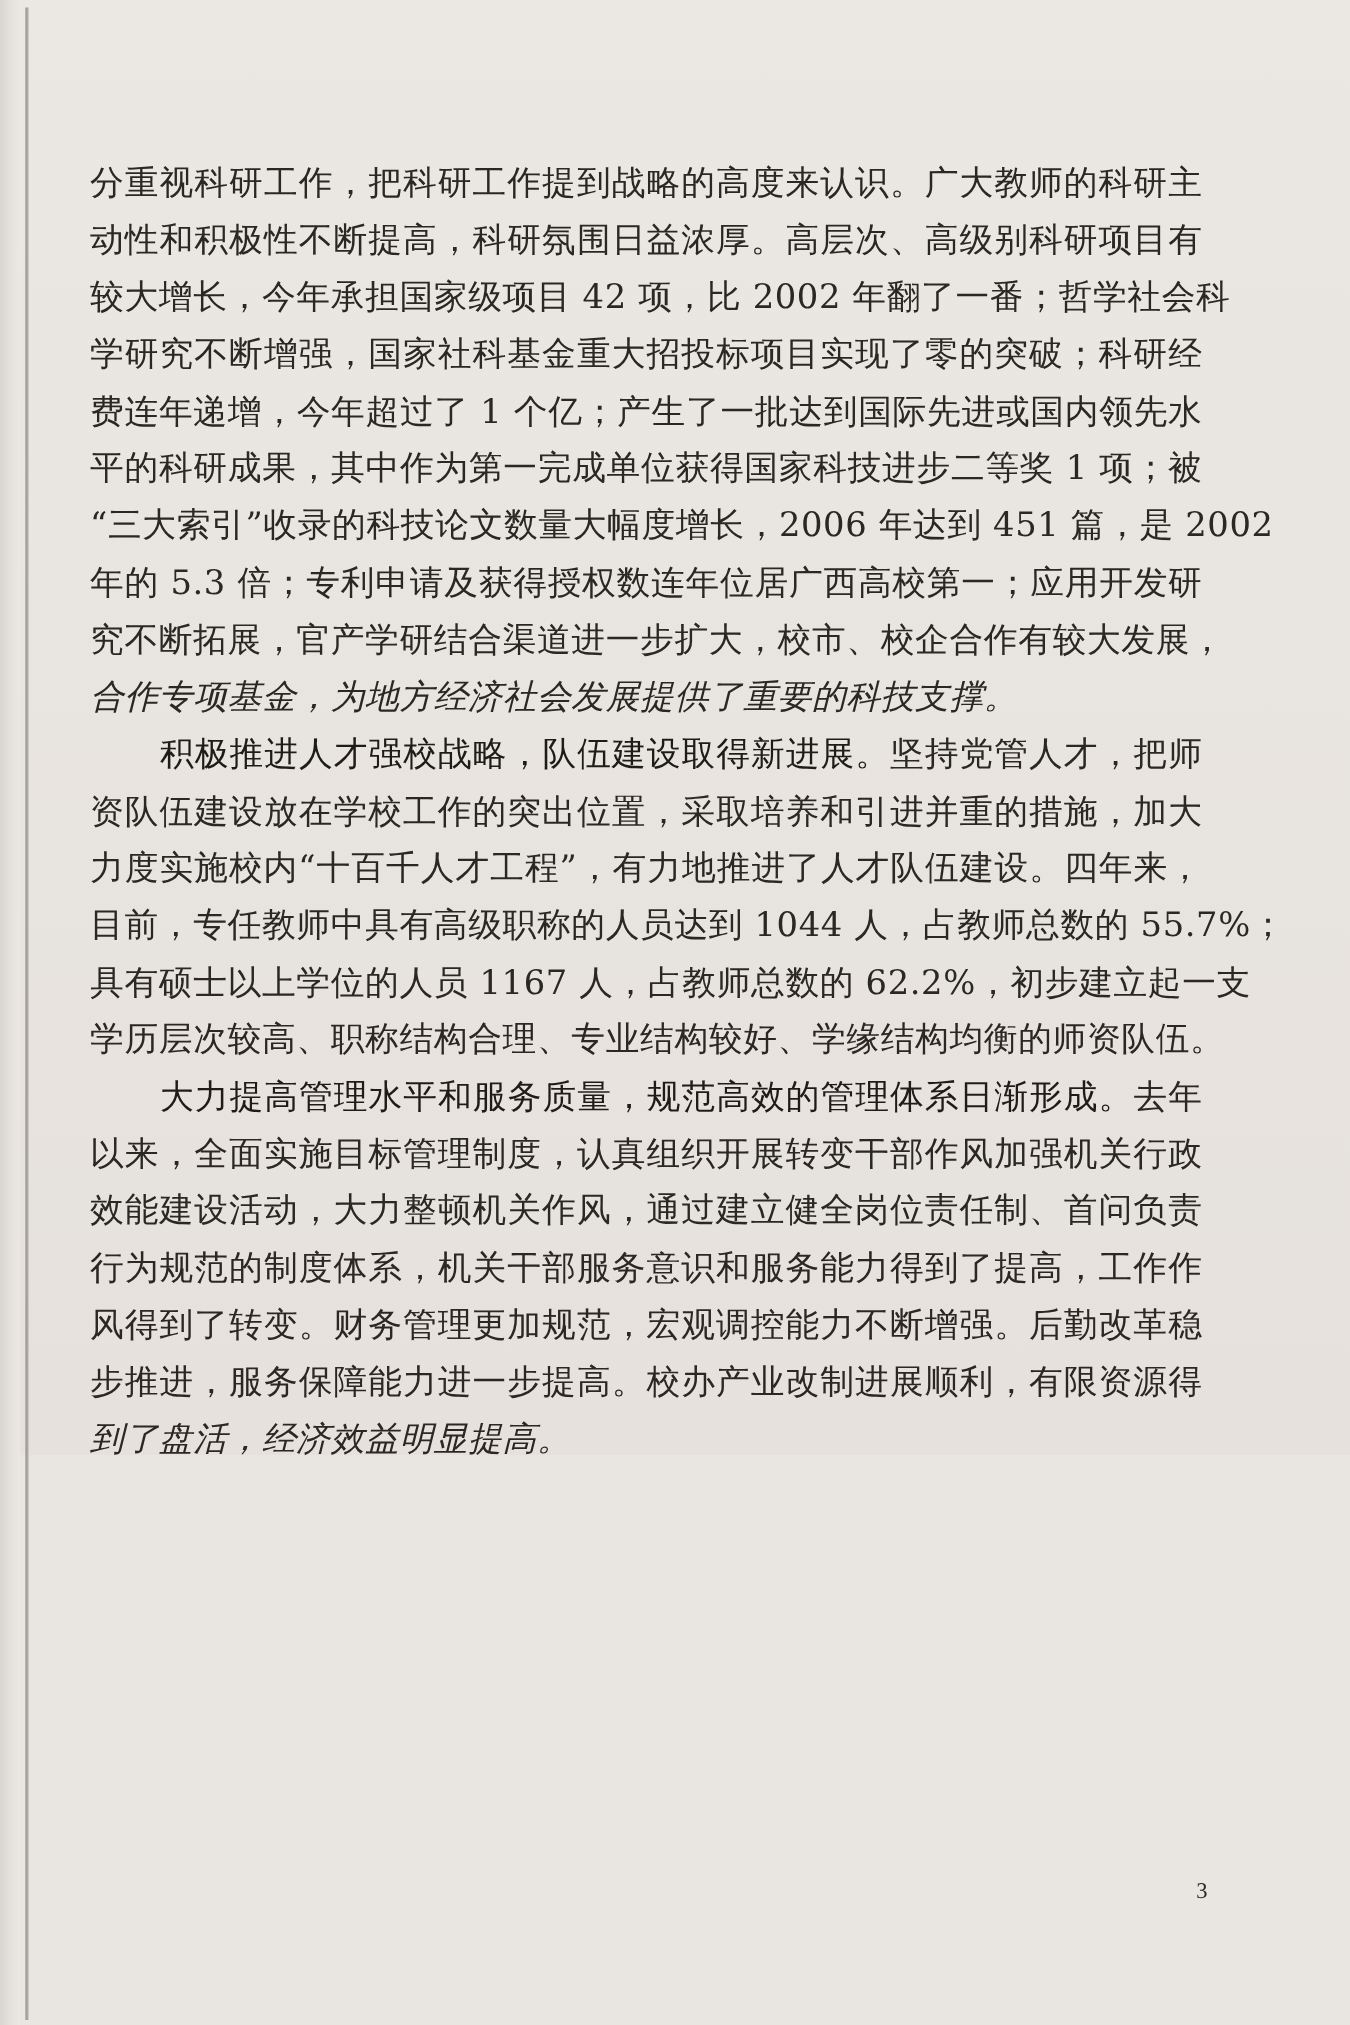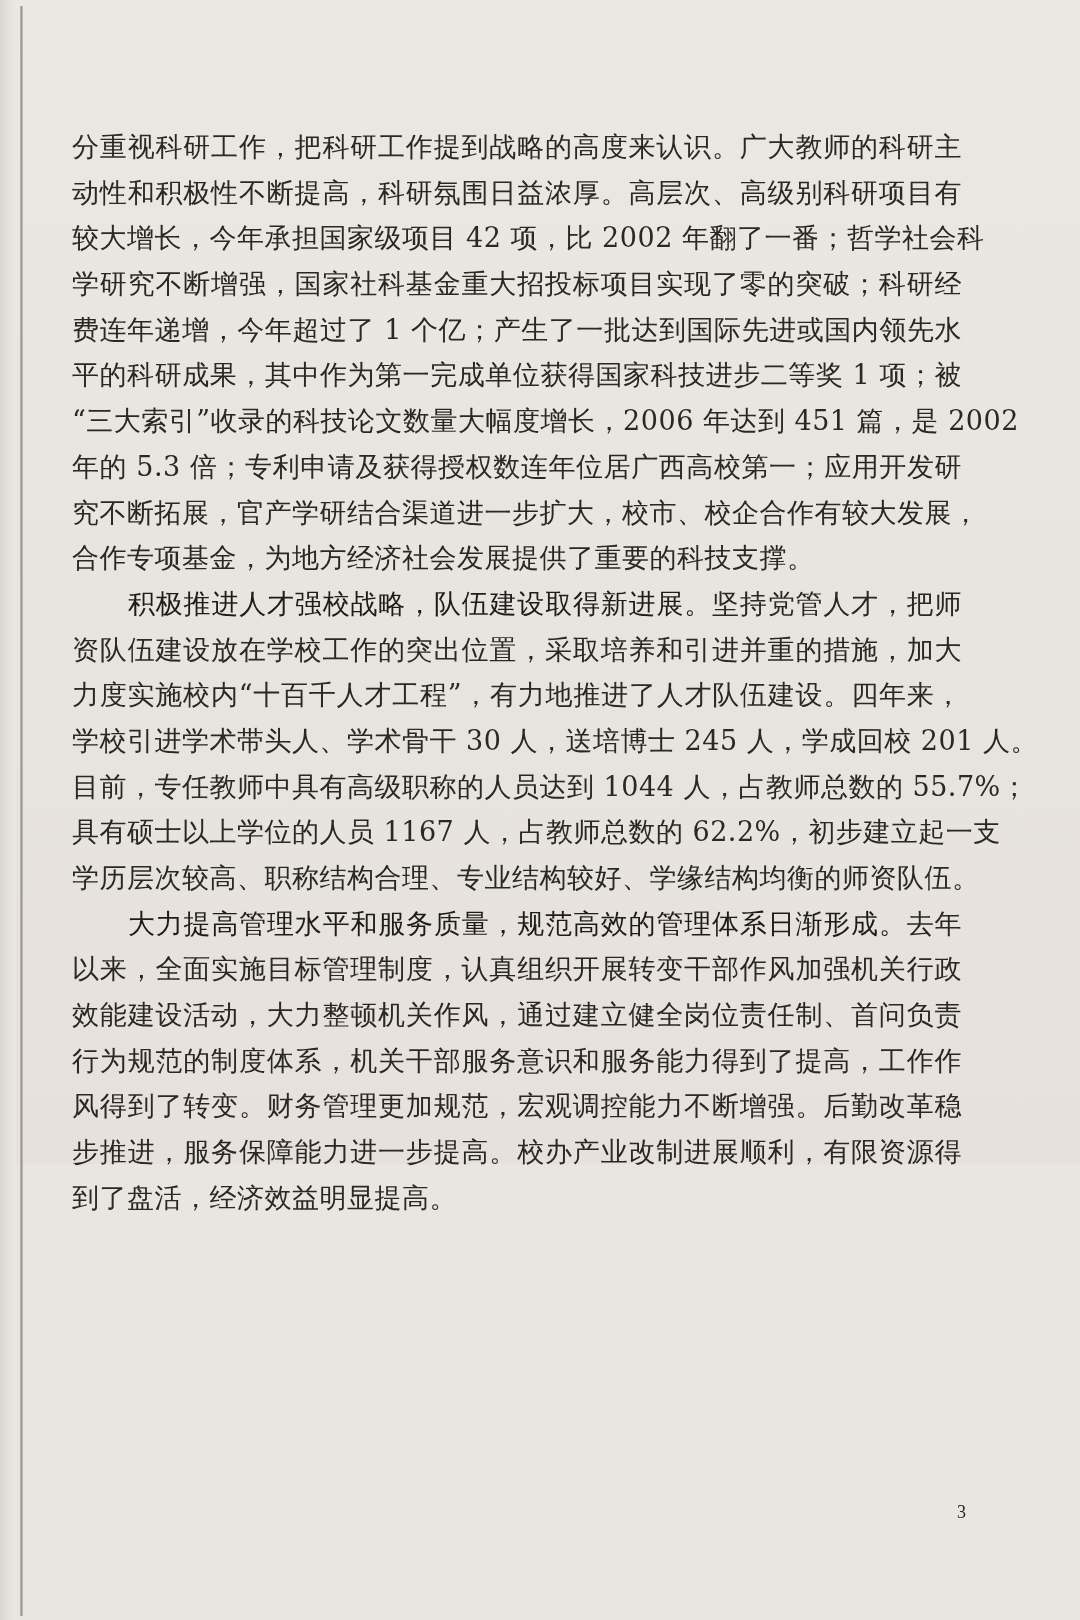--- a/index.html
+++ b/index.html
@@ -44,20 +44,21 @@
       height: 45.7px;
       line-height: 45.7px;
       font-size: 27px;
       white-space: nowrap;
       text-align: justify;
       text-align-last: justify;
       letter-spacing: 0.5px;
     }
     .line.last {
       text-align-last: left;
+      font-style: italic;
     }
     .line.indent {
       padding-left: 56px;
     }
     .bold {
       font-weight: normal;
       color: #1e1b19;
     }
     .page-number {
       position: absolute;
@@ -87,21 +88,20 @@
       <div class="line">“三大索引”收录的科技论文数量大幅度增长，2006 年达到 451 篇，是 2002</div>
       <div class="line">年的 5.3 倍；专利申请及获得授权数连年位居广西高校第一；应用开发研</div>
       <div class="line">究不断拓展，官产学研结合渠道进一步扩大，校市、校企合作有较大发展，</div>
       <div class="line last">合作专项基金，为地方经济社会发展提供了重要的科技支撑。</div>
     </div>
 
     <div>
       <div class="line indent"><span class="bold">积极推进人才强校战略，队伍建设取得新进展。</span><span>坚持党管人才，把师</span></div>
       <div class="line">资队伍建设放在学校工作的突出位置，采取培养和引进并重的措施，加大</div>
       <div class="line">力度实施校内“十百千人才工程”，有力地推进了人才队伍建设。四年来，</div>
-      <div class="line">学校引进学术带头人、学术骨干 30 人，送培博士 245 人，学成回校 201 人。</div>
       <div class="line">目前，专任教师中具有高级职称的人员达到 1044 人，占教师总数的 55.7%；</div>
       <div class="line">具有硕士以上学位的人员 1167 人，占教师总数的 62.2%，初步建立起一支</div>
       <div class="line">学历层次较高、职称结构合理、专业结构较好、学缘结构均衡的师资队伍。</div>
     </div>
 
     <div>
       <div class="line indent"><span class="bold">大力提高管理水平和服务质量，规范高效的管理体系日渐形成。</span><span>去年</span></div>
       <div class="line">以来，全面实施目标管理制度，认真组织开展转变干部作风加强机关行政</div>
       <div class="line">效能建设活动，大力整顿机关作风，通过建立健全岗位责任制、首问负责</div>
       <div class="line">行为规范的制度体系，机关干部服务意识和服务能力得到了提高，工作作</div>

